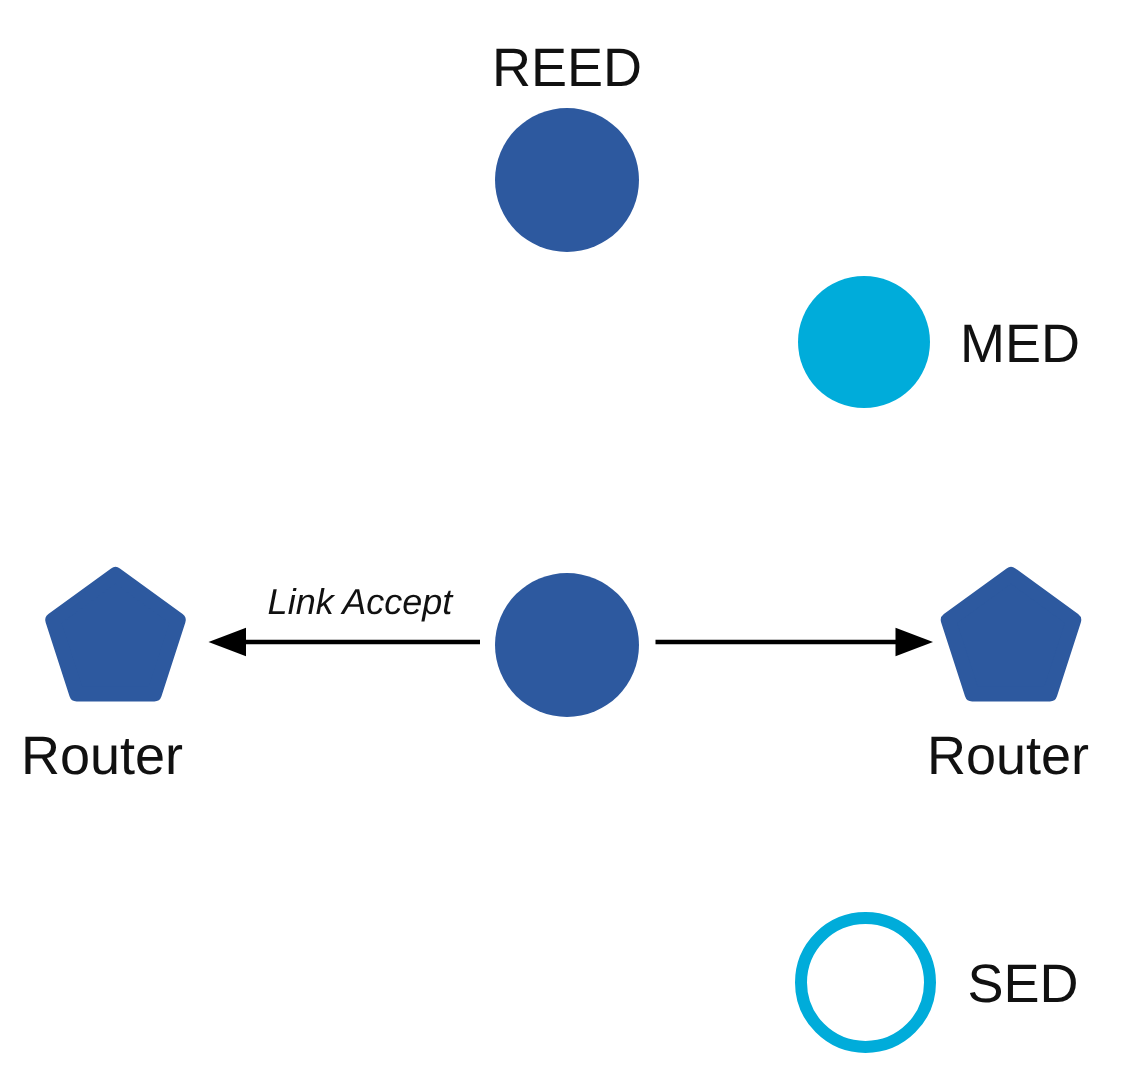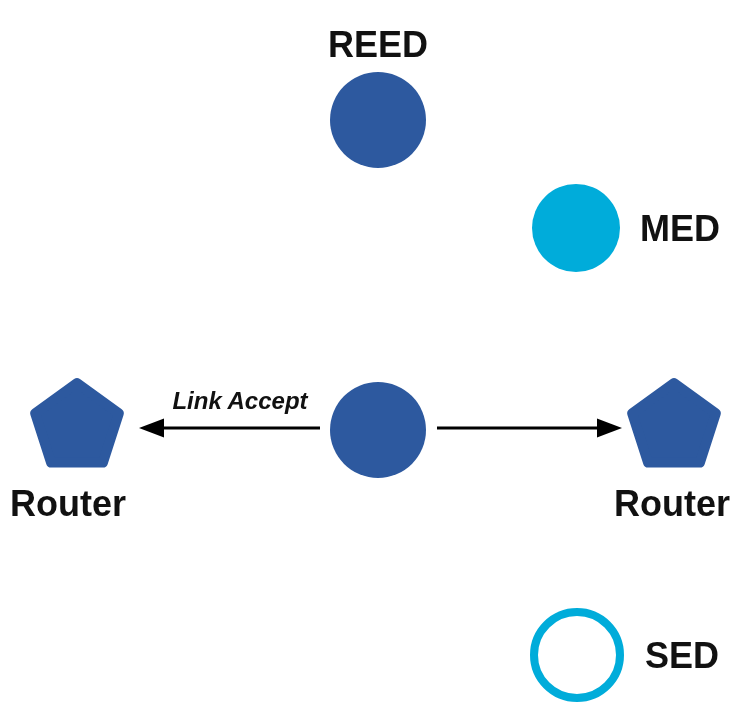--- a/index.html
+++ b/index.html
@@ -6,21 +6,20 @@
     margin: 0;
     padding: 0;
     background: var(--background, #ffffff);
   }
   .canvas {
     position: relative;
     width: 752px;
     height: 720px;
     background: var(--background, #ffffff);
     overflow: hidden;
-    font-weight: bold;
   }
   svg text {
     font-family: "Liberation Sans", sans-serif;
     fill: var(--text-black, #111111);
   }
   .node-label {
     font-size: 36px;
   }
   .edge-label {
     font-size: 24px;

